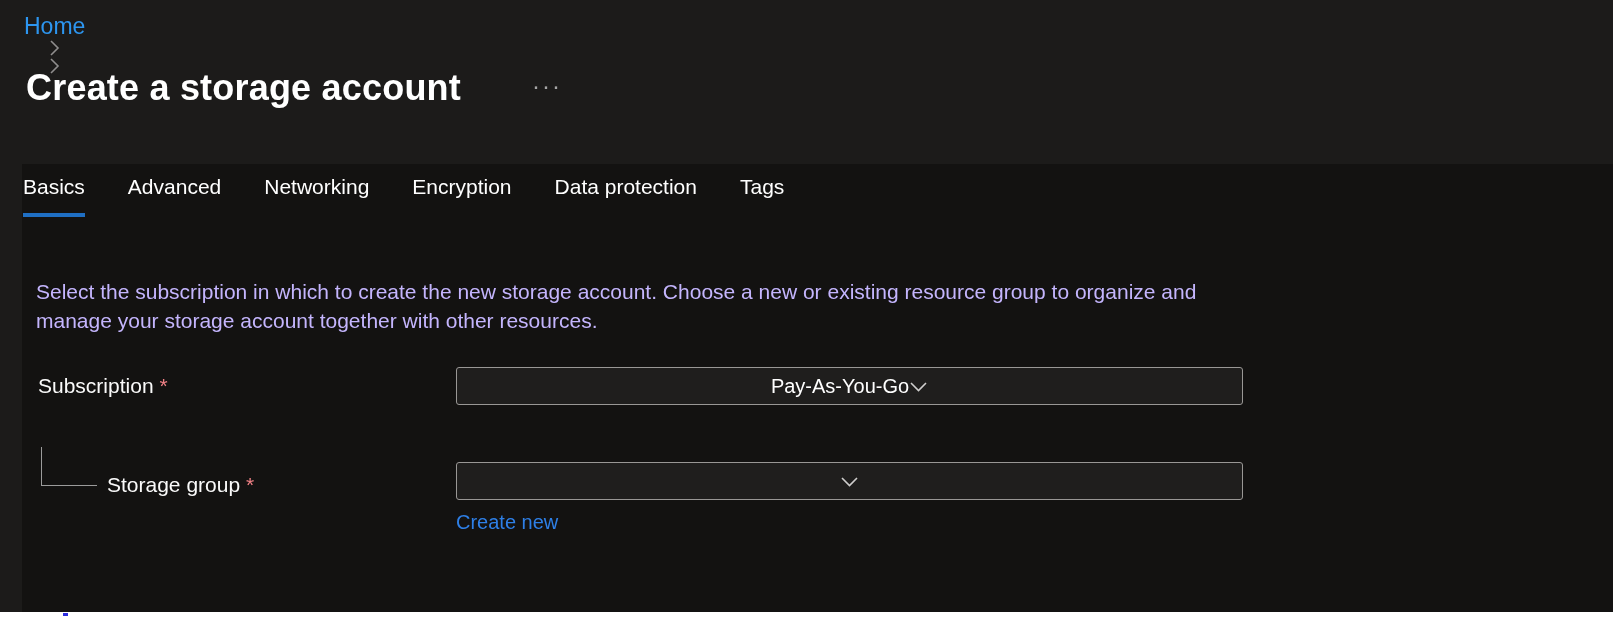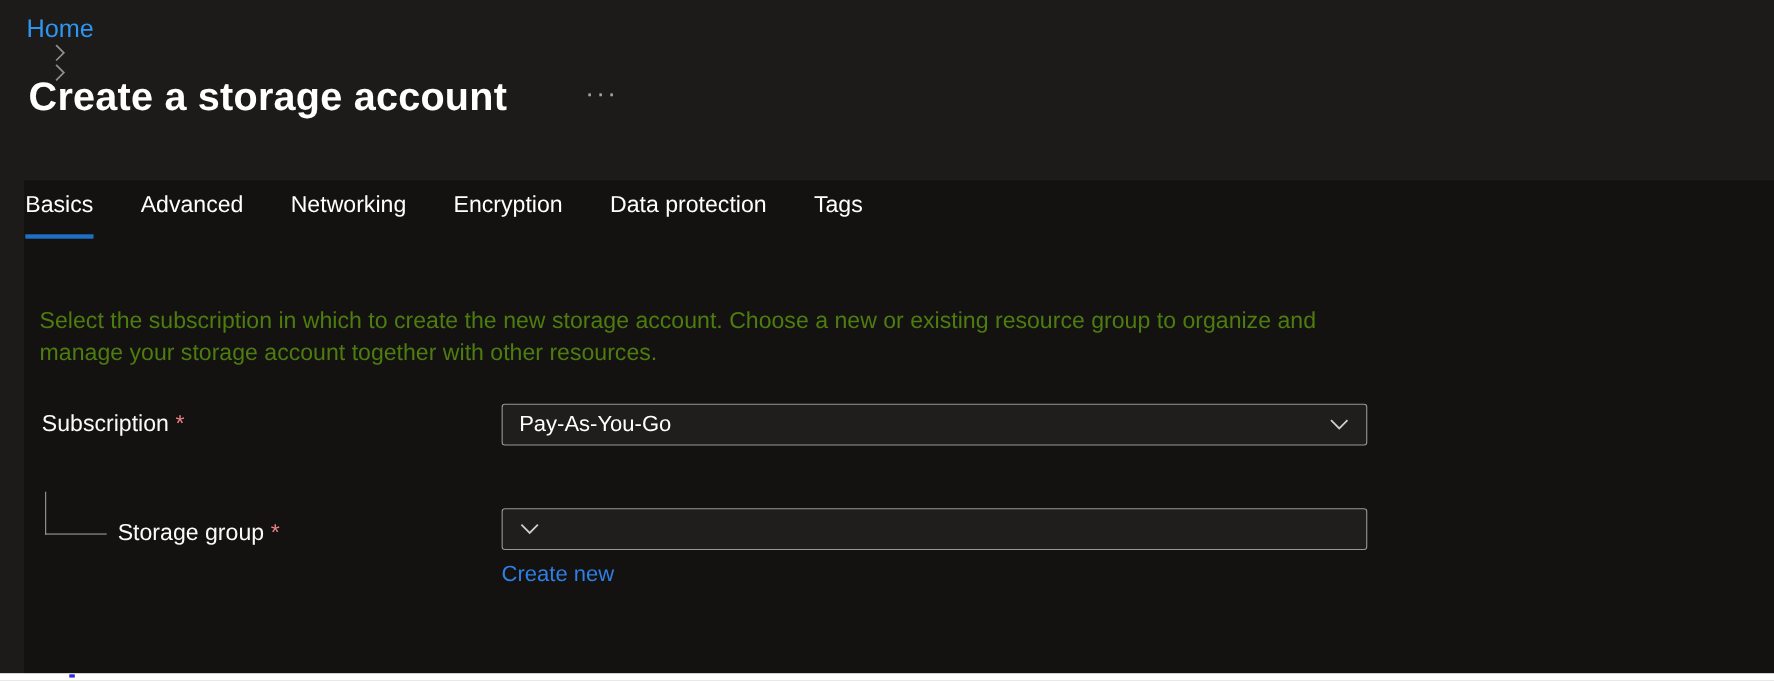--- a/index.html
+++ b/index.html
@@ -24,26 +24,26 @@
   .page-title{position:absolute;left:22px;top:62px;margin:4px;font-size:36px;font-weight:700;line-height:44px;letter-spacing:.2px;}
   .more-btn{position:absolute;left:528px;top:72px;background:none;border:none;cursor:pointer;
     color:var(--ellipsis-gray);font-size:24px;letter-spacing:2px;line-height:24px;padding:2px 4px;font-family:inherit;}
   
   .panel{position:absolute;left:22px;top:164px;right:0;height:448px;background:var(--panel-bg);}
   
   .tabs{display:flex;gap:43px;padding:11px 0 0 1px;align-items:flex-start;}
   .tab{font-size:21px;line-height:24px;padding-bottom:14px;border-bottom:4px solid transparent;cursor:pointer;white-space:nowrap;}
   .tab.active{font-weight:400;border-bottom-color:var(--tab-underline);}
   
-  .description{margin:60px 0 0 14px;width:1240px;font-size:21px;line-height:29px;color:#4d7c0f;}
+  .description{margin:60px 0 0 14px;width:1240px;font-size:21px;line-height:29px;color:#c4b5fd;}
   
   .field-label{position:absolute;font-size:21px;line-height:26px;color:#fafafa;}
   .req{color:var(--required-red);margin-left:6px;}
   .combo{
-    position:absolute;width:787px;height:38px;display:flex;align-items:center;justify-content:space-between;
+    position:absolute;width:787px;height:38px;display:flex;align-items:center;justify-content:center;
     padding:0 15px;background:var(--dropdown-bg);border:1px solid var(--dropdown-border);
     border-radius:3px;font-size:20px;cursor:pointer;
   }
   .combo svg{flex:none;stroke:#cfcecd;fill:none;stroke-width:1.6;}
   .sub-label{left:16px;top:209px;}
   .sub-combo{left:434px;top:203px;}
   .connector{position:absolute;left:19px;top:283px;width:56px;height:39px;
     border-left:1px solid var(--connector-gray);border-bottom:1px solid var(--connector-gray);}
   .rg-label{left:85px;top:308px;}
   .rg-combo{left:434px;top:298px;}

